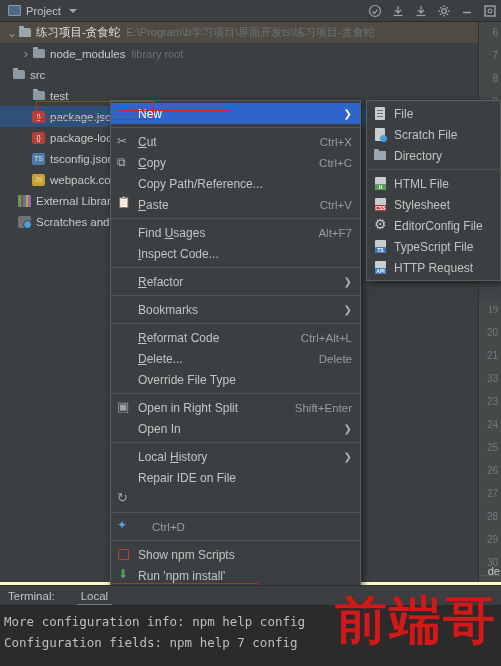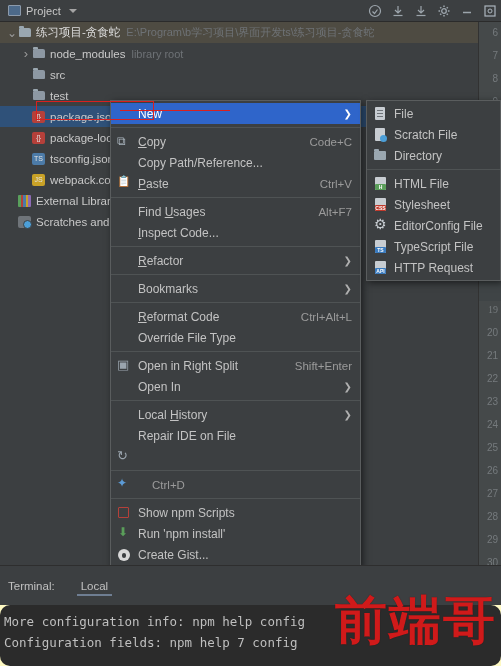--- a/index.html
+++ b/index.html
@@ -138,33 +138,32 @@
   .ic-lang b{ position:absolute; left:0px; bottom:0px; width:11px; height:6px; border-radius:1px;
      font-size:5px; line-height:6px; text-align:center; color:#fff; font-weight:bold;}
   .ic-gear:before{content:"\2699"; position:absolute; left:1px; top:-3px; font-size:14px; color:#c8cdd2;}
 
   
   .annot { position:absolute; border:1px solid #d9201f; pointer-events:none; }
   .annot-line { position:absolute; height:1px; background:#d9201f; }
 
   
   .termbar {
-    position:absolute; left:0; bottom:61px; width:501px; height:40px;
+    position:absolute; left:0; bottom:61px; width:501px; height:20px;
     background:#3c3f41; border-top:1px solid #2e2e2e;
     display:flex; align-items:center; font-size:11.5px; color:#c0c0c0;
   }
   .termbar .tlabel { padding-left:8px; }
   .termbar .ttab { margin-left:20px; padding:0 6px; position:relative; height:24px; line-height:24px;}
   .termbar .ttab:after { content:""; position:absolute; left:2px; right:2px; bottom:2px; height:2px; background:#6f7e92; }
   .console {
     position:absolute; left:0; bottom:0; width:501px; height:61px;
     background:#2b2b2b; font-family:"DejaVu Sans Mono", monospace;
     font-size:12.5px; color:#bfbfbf; padding:6px 0 0 4px; line-height:21px;
     overflow:hidden;
-    border-radius:10px;
   }
   .watermark {
     position:absolute; right:4px; bottom:20px;
     font-family:"DejaVu Sans", sans-serif; font-size:52px; font-weight:bold;
     color:#d01a1a; letter-spacing:2px; line-height:1; white-space:nowrap;
     text-shadow:0 0 1px rgba(0,0,0,.4);
   }
 </style>
 </head>
 <body>
@@ -230,21 +229,21 @@
         <span class="rsub">E:\Program\b学习项目\界面开发ts\练习项目-贪食蛇</span>
       </div>
       <div class="row" style="padding-left: 20px;">
         <span class="arrow" style="font-size: 13px;">›</span>
         <span class="ficon">
           <span class="folder dark"></span>
         </span>
         <span class="rtext">node_modules</span>
         <span class="rsub">library root</span>
       </div>
-      <div class="row" style="padding-left: 20px;">
+      <div class="row" style="">
         <span class="arrow"></span>
         <span class="ficon">
           <span class="folder dark"></span>
         </span>
         <span class="rtext">src</span>
       </div>
       <div class="row" style="padding-left: 20px;">
         <span class="arrow"></span>
         <span class="ficon">
           <span class="folder dark"></span>
@@ -299,43 +298,48 @@
     <span class="g-de">de</span>
   <span class="gnum" style="top: 6px;">6</span>
       <span class="gnum" style="top: 29px;">7</span>
       <span class="gnum" style="top: 52px;">8</span>
       <span class="gnum" style="top: 75px;">9</span>
       <span class="sep" style="top: 98px;"></span>
       <span class="block" style="top: 99px; height: 180px;"></span>
       <span class="gnum" style="top: 283px; font-family: Liberation Serif, serif;">19</span>
       <span class="gnum" style="top: 306px;">20</span>
       <span class="gnum" style="top: 329px;">21</span>
-      <span class="gnum" style="top: 352px;">22</span>
+      <span class="gnum" style="top: 352px;">33</span>
       <span class="gnum" style="top: 375px;">23</span>
       <span class="gnum" style="top: 398px;">24</span>
       <span class="gnum" style="top: 421px;">25</span>
       <span class="gnum" style="top: 444px;">26</span>
       <span class="gnum" style="top: 467px;">27</span>
       <span class="gnum" style="top: 490px;">28</span>
       <span class="gnum" style="top: 513px;">29</span>
       <span class="gnum" style="top: 536px;">30</span>
       <span class="sep" style="top: 553px;"></span>
     </div>
 
   <div class="menu" id="ctxmenu">
       <div class="mi hl">
         <span class="mico"></span>
         <span class="mlabel"><u>N</u>ew</span>
         <span class="marrow">❯</span>
       </div>
       <div class="msep"></div>
       <div class="mi">
+        <span class="mico"><span class="ic-cut"></span></span>
+        <span class="mlabel"><u>C</u>ut</span>
+        <span class="mkey">Ctrl+X</span>
+      </div>
+      <div class="mi">
         <span class="mico"><span class="ic-copy"></span></span>
         <span class="mlabel"><u>C</u>opy</span>
-        <span class="mkey">Code+C</span>
+        <span class="mkey">Ctrl+C</span>
       </div>
       <div class="mi">
         <span class="mico"></span>
         <span class="mlabel">Copy Path/Reference...</span>
       </div>
       <div class="mi">
         <span class="mico"><span class="ic-paste"></span></span>
         <span class="mlabel"><u>P</u>aste</span>
         <span class="mkey">Ctrl+V</span>
       </div>
@@ -359,20 +363,25 @@
       <div class="mi">
         <span class="mico"></span>
         <span class="mlabel">Bookmarks</span>
         <span class="marrow">❯</span>
       </div>
       <div class="msep"></div>
       <div class="mi">
         <span class="mico"></span>
         <span class="mlabel"><u>R</u>eformat Code</span>
         <span class="mkey">Ctrl+Alt+L</span>
+      </div>
+      <div class="mi">
+        <span class="mico"></span>
+        <span class="mlabel"><u>D</u>elete...</span>
+        <span class="mkey">Delete</span>
       </div>
       <div class="mi">
         <span class="mico"></span>
         <span class="mlabel">Override File Type</span>
       </div>
       <div class="msep"></div>
       <div class="mi">
         <span class="mico"><span class="ic-split"></span></span>
         <span class="mlabel">Open in Right Split</span>
         <span class="mkey">Shift+Enter</span>

